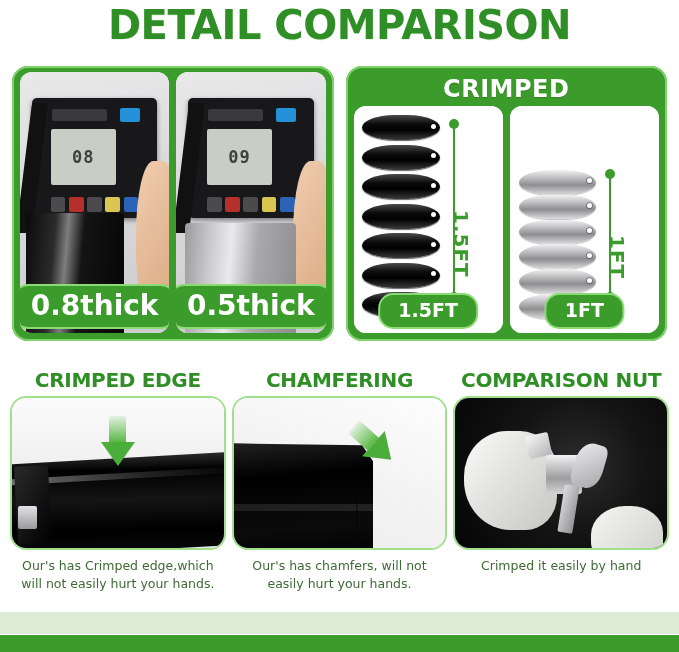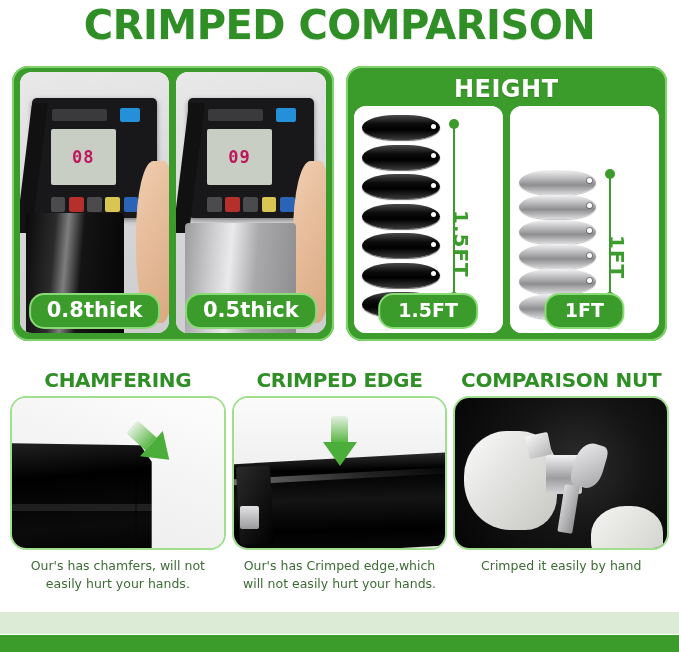--- a/index.html
+++ b/index.html
@@ -79,21 +79,21 @@
     position: absolute; right: 14%; top: 8%; width: 16%; height: 12%;
     background: #2390d8; border-radius: 2px;
   }
   .caliper .lcd {
     position: absolute; left: 15%; top: 26%; width: 52%; height: 46%;
     background: #c9cec4; border-radius: 2px;
     display: flex; align-items: center; justify-content: center;
   }
   .caliper .lcd span {
     font-family: "DejaVu Sans Mono", monospace;
-    font-size: 17px; font-weight: 700; color: #be185d; letter-spacing: 1px;
+    font-size: 17px; font-weight: 700; color: #404040; letter-spacing: 1px;
   }
   .caliper .jaw-l {
     position: absolute; left: -6%; top: 4%; width: 13%; height: 108%;
     background: #111; border-radius: 3px;
     transform: skewX(-7deg);
   }
   .caliper .btnrow { position: absolute; left: 15%; bottom: 5%; width: 70%; height: 13%; display: flex; gap: 4%; }
   .caliper .btnrow i { flex: 1; border-radius: 2px; }
   .caliper .btnrow i:nth-child(1) { background: #4b4b4e; }
   .caliper .btnrow i:nth-child(2) { background: #b6302b; }
@@ -143,21 +143,21 @@
     transform-origin: left center;
     color: #3c9c2b; font-size: 20px; font-weight: 700;
     letter-spacing: 1px; white-space: nowrap;
     font-family: "DejaVu Sans", sans-serif;
   }
 
   .value-badge {
     position: absolute; left: 50%; bottom: 6px; transform: translateX(-50%);
     z-index: 8;
     background: #3c9c2b; color: #fff;
-    font-size: 21px; font-weight: 700;
+    font-size: 28px; font-weight: 700;
     padding: 3px 16px 5px; border-radius: 13px;
     white-space: nowrap;
     font-family: "DejaVu Sans", sans-serif;
     box-shadow: 0 0 0 2px #8ada75;
   }
   .value-badge.sm { font-size: 19px; padding: 4px 18px 6px; }
 
   
   .bottom-row {
     position: absolute; left: 12px; top: 368px;
@@ -278,21 +278,21 @@
   .band-green {
     position: absolute; left: 0; bottom: 0; width: 679px; height: 17px;
     background: #3c9c2b;
   }
 </style>
 </head>
 <body>
 
 <div class="page">
 
-  <div class="title">CRIMPED COMPARISON</div>
+  <div class="title">DETAIL COMPARISON</div>
 
   <div class="top-row">
 
     <div class="cmp-panel">
       <div class="cmp-body">
 
         <div class="sub-card">
           <div class="sub-wrap">
 
             <div class="photo">
@@ -343,21 +343,21 @@
               </div>
             </div>
             <div class="value-badge">0.5thick</div>
           </div>
         </div>
 
       </div>
     </div>
 
     <div class="cmp-panel">
-      <div class="cmp-title">HEIGHT</div>
+      <div class="cmp-title">CRIMPED</div>
       <div class="cmp-body">
 
         <div class="sub-card">
           <div class="sub-wrap">
 
             <div class="photo">
               <div class="spring-scene">
                 <div class="coil black" style="top:4%"></div>
                 <div class="coil black" style="top:17%"></div>
                 <div class="coil black" style="top:30%"></div>
@@ -401,46 +401,46 @@
         </div>
 
       </div>
     </div>
 
   </div>
 
   <div class="bottom-row">
 
     <div class="feat">
-      <div class="feat-title">CHAMFERING</div>
-      <div class="feat-card">
-        <div class="cham-scene">
-          <div class="block"></div>
-          <div class="edge-hi"></div>
-        </div>
-        <div class="arrow-diag" style="left:60%; top:14px;">
-          <div class="arrow-stem" style="position:relative; left:0; top:0;"></div>
-          <div class="arrow-down" style="position:relative; left:-8.5px; top:0;"></div>
-        </div>
-      </div>
-      <div class="feat-caption">Our's has chamfers, will not easily hurt your hands.</div>
-    </div>
-
-    <div class="feat">
       <div class="feat-title">CRIMPED EDGE</div>
       <div class="feat-card">
         <div class="crimp-scene">
           <div class="tube"></div>
           <div class="bracket"></div>
           <div class="bolt"></div>
         </div>
         <div class="arrow-stem" style="left:50%; margin-left:-8.5px; top:18px;"></div>
         <div class="arrow-down" style="left:50%; margin-left:-17px; top:44px;"></div>
       </div>
       <div class="feat-caption">Our's has  Crimped edge,which will not easily hurt your hands.</div>
+    </div>
+
+    <div class="feat">
+      <div class="feat-title">CHAMFERING</div>
+      <div class="feat-card">
+        <div class="cham-scene">
+          <div class="block"></div>
+          <div class="edge-hi"></div>
+        </div>
+        <div class="arrow-diag" style="left:60%; top:14px;">
+          <div class="arrow-stem" style="position:relative; left:0; top:0;"></div>
+          <div class="arrow-down" style="position:relative; left:-8.5px; top:0;"></div>
+        </div>
+      </div>
+      <div class="feat-caption">Our's has chamfers, will not easily hurt your hands.</div>
     </div>
 
     <div class="feat">
       <div class="feat-title">COMPARISON NUT</div>
       <div class="feat-card">
         <div class="nut-scene">
           <div class="glove"></div>
           <div class="glove2"></div>
           <div class="bolt-top"></div>
           <div class="nut-body"></div>

